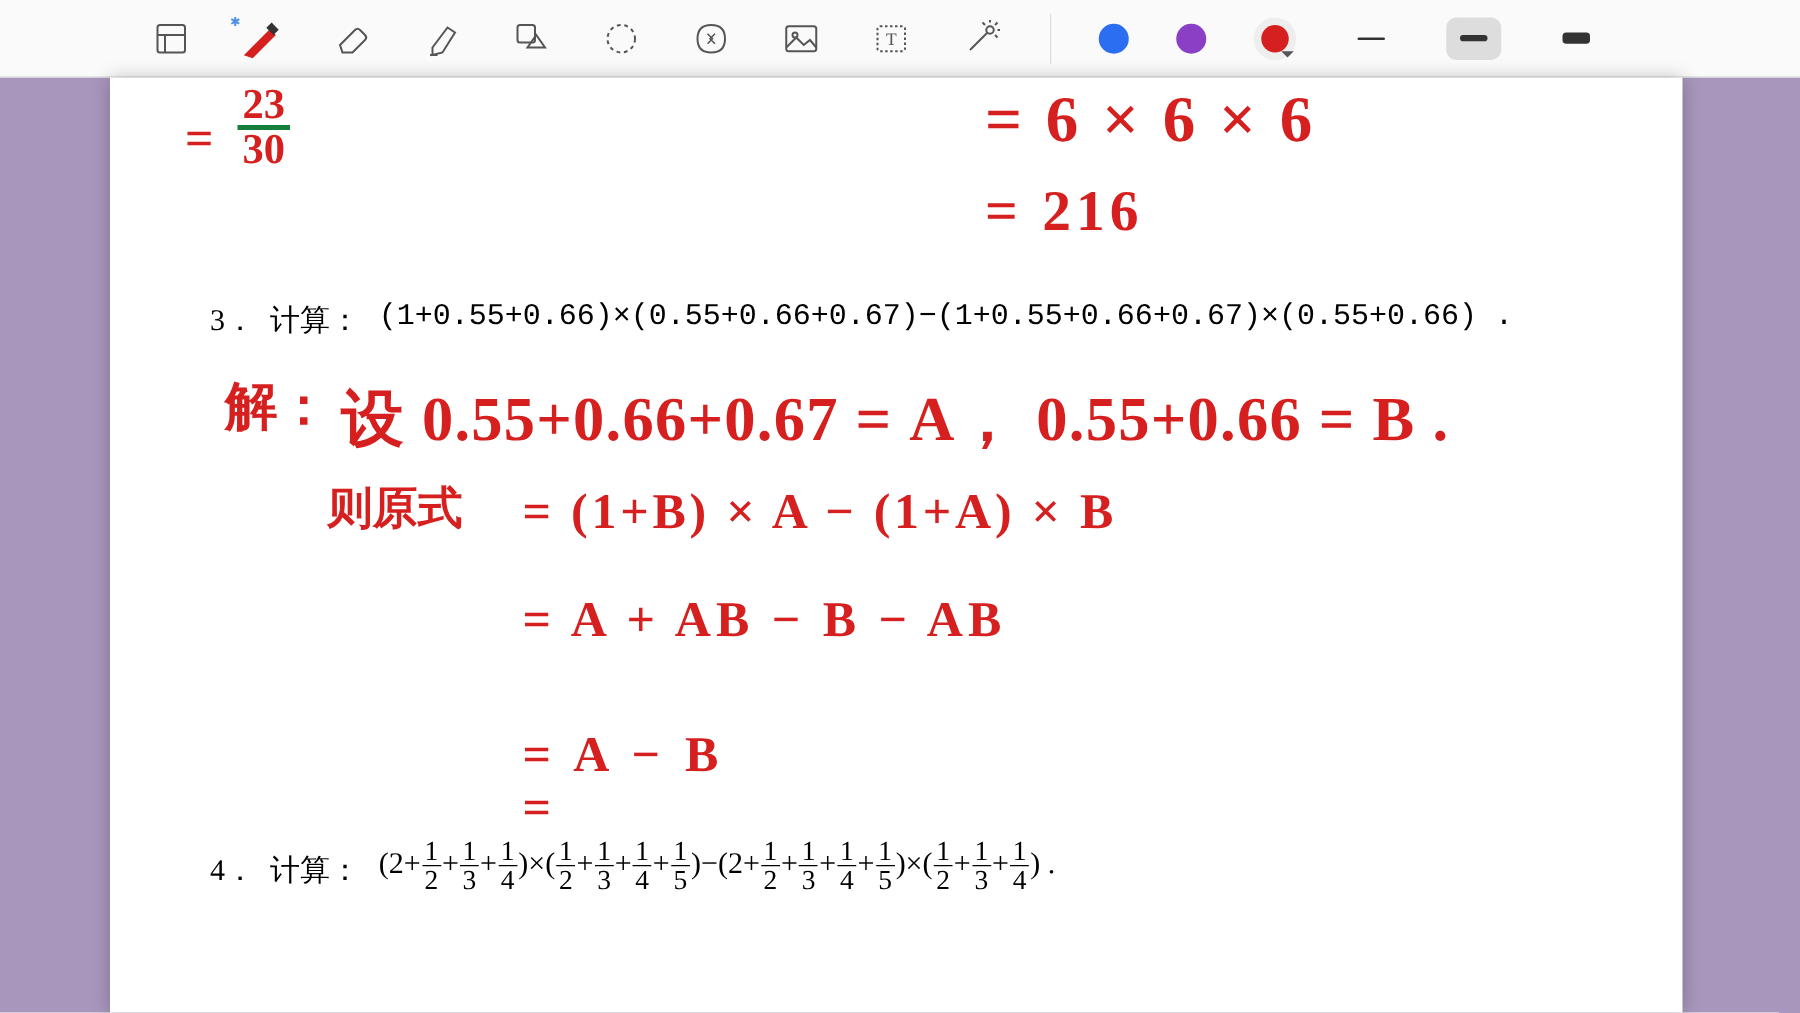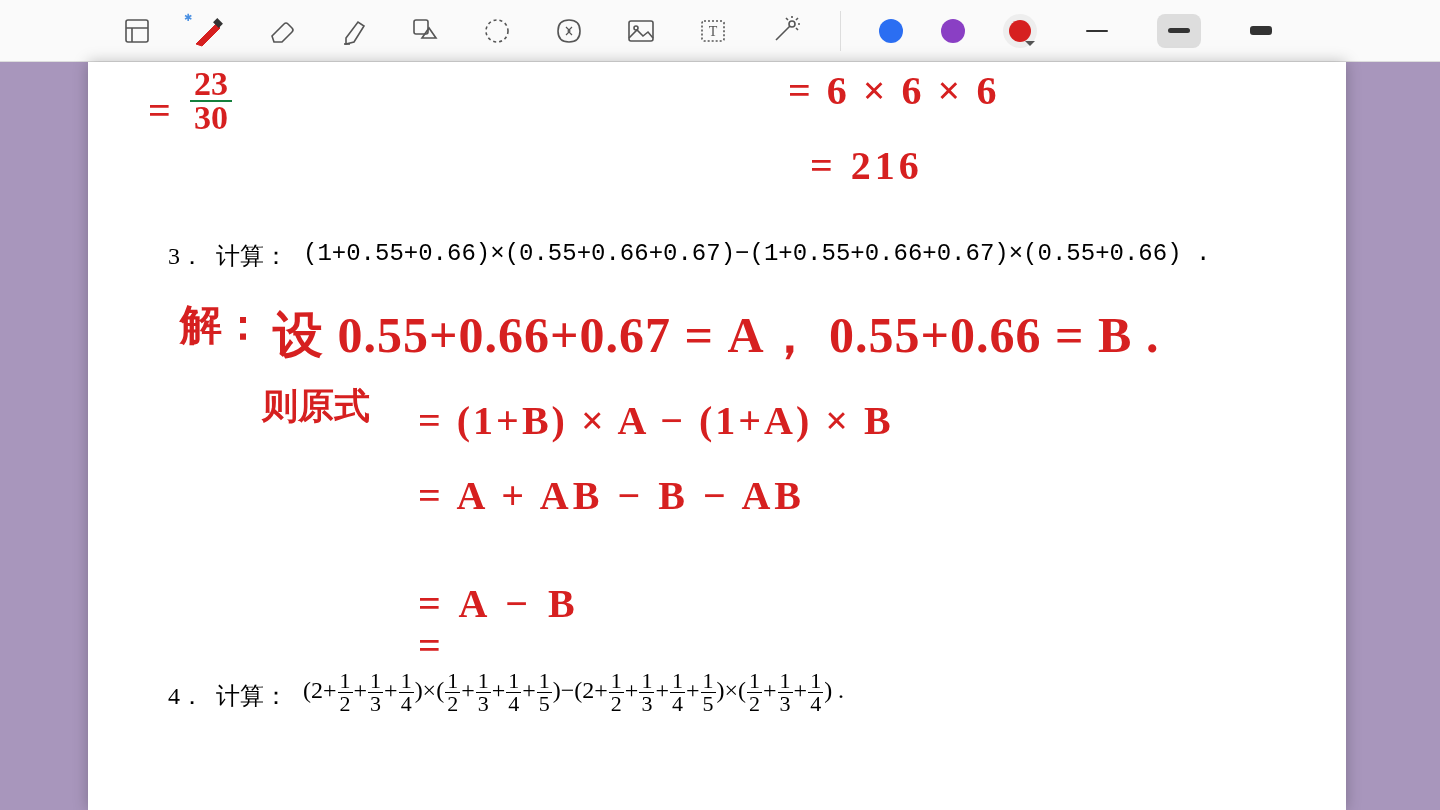--- a/index.html
+++ b/index.html
@@ -186,34 +186,34 @@
     </div>
   <div class="stroke-btn">
       <div class="stroke-line" style="height:9px"></div>
     </div>
 </div>
 
 <div class="page">
 
   <div class="hand" style="left:60px;top:25px;font-size:40px">=</div>
   <div class="hand" style="left:102px;top:6px;font-size:34px;line-height:0.95;text-align:center">
-    <div style="border-bottom:2px solid #15803d;padding:0 4px">23</div>
+    <div style="border-bottom:4px solid #15803d;padding:0 4px">23</div>
     <div>30</div>
   </div>
-  <div class="hand" style="left:700px;top:5px;font-size:40px;letter-spacing:3px">= 6 × 6 × 6</div>
-  <div class="hand" style="left:722px;top:80px;font-size:40px;letter-spacing:4px">= 216</div>
+  <div class="hand" style="left:700px;top:5px;font-size:52px;letter-spacing:3px">= 6 × 6 × 6</div>
+  <div class="hand" style="left:700px;top:80px;font-size:46px;letter-spacing:4px">= 216</div>
 
   <div class="printed" style="left:80px;top:178px">3．</div>
   <div class="printed" style="left:128px;top:178px">计算：</div>
   <div class="printed" style="left:215px;top:178px;font-family:Liberation Mono, monospace">(1+0.55+0.66)×(0.55+0.66+0.67)−(1+0.55+0.66+0.67)×(0.55+0.66) .</div>
 
   <div class="hand" style="left:92px;top:235px;font-size:42px">解：</div>
   <div class="hand" style="left:185px;top:240px;font-size:50px;letter-spacing:1px">设 0.55+0.66+0.67 = A， 0.55+0.66 = B .</div>
   <div class="hand" style="left:174px;top:320px;font-size:36px">则原式</div>
-  <div class="hand" style="left:330px;top:335px;font-size:40px;letter-spacing:3px">= (1+B) × A − (1+A) × B</div>
+  <div class="hand" style="left:330px;top:323px;font-size:40px;letter-spacing:3px">= (1+B) × A − (1+A) × B</div>
   <div class="hand" style="left:330px;top:410px;font-size:40px;letter-spacing:4px">= A + AB − B − AB</div>
   <div class="hand" style="left:330px;top:518px;font-size:40px;letter-spacing:5px">= A − B</div>
   <div class="hand" style="left:330px;top:560px;font-size:40px">=</div>
 
   <div class="printed" style="left:80px;top:618px">4．</div>
   <div class="printed" style="left:128px;top:618px">计算：</div>
   <div class="printed math" id="p4expr" style="left:215px;top:608px;font-family:'Times New Roman',serif;font-size:24px"><span>(2+</span><span class="frac">
         <span class="num">1</span>
         <span class="den">2</span>
       </span><span>+</span><span class="frac">

